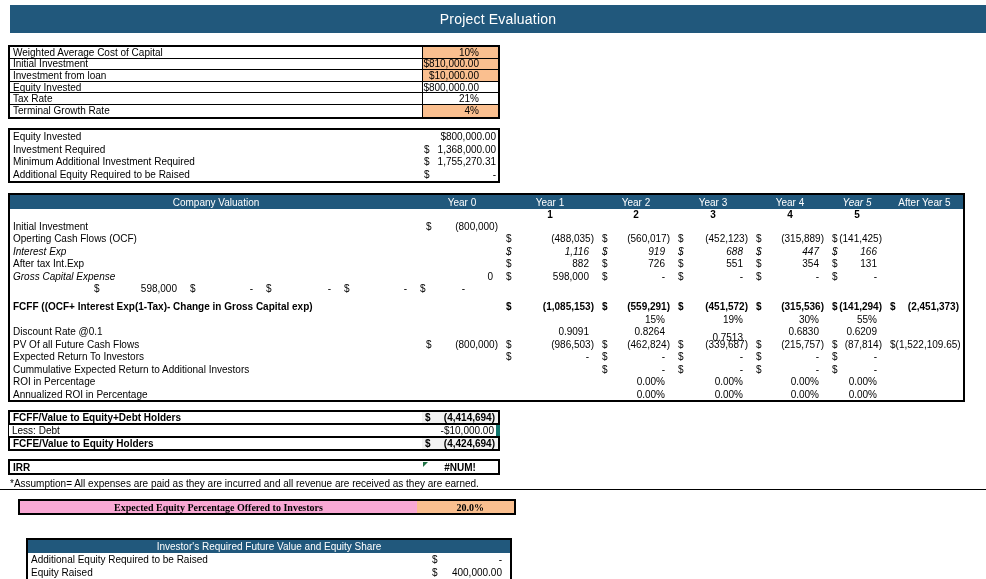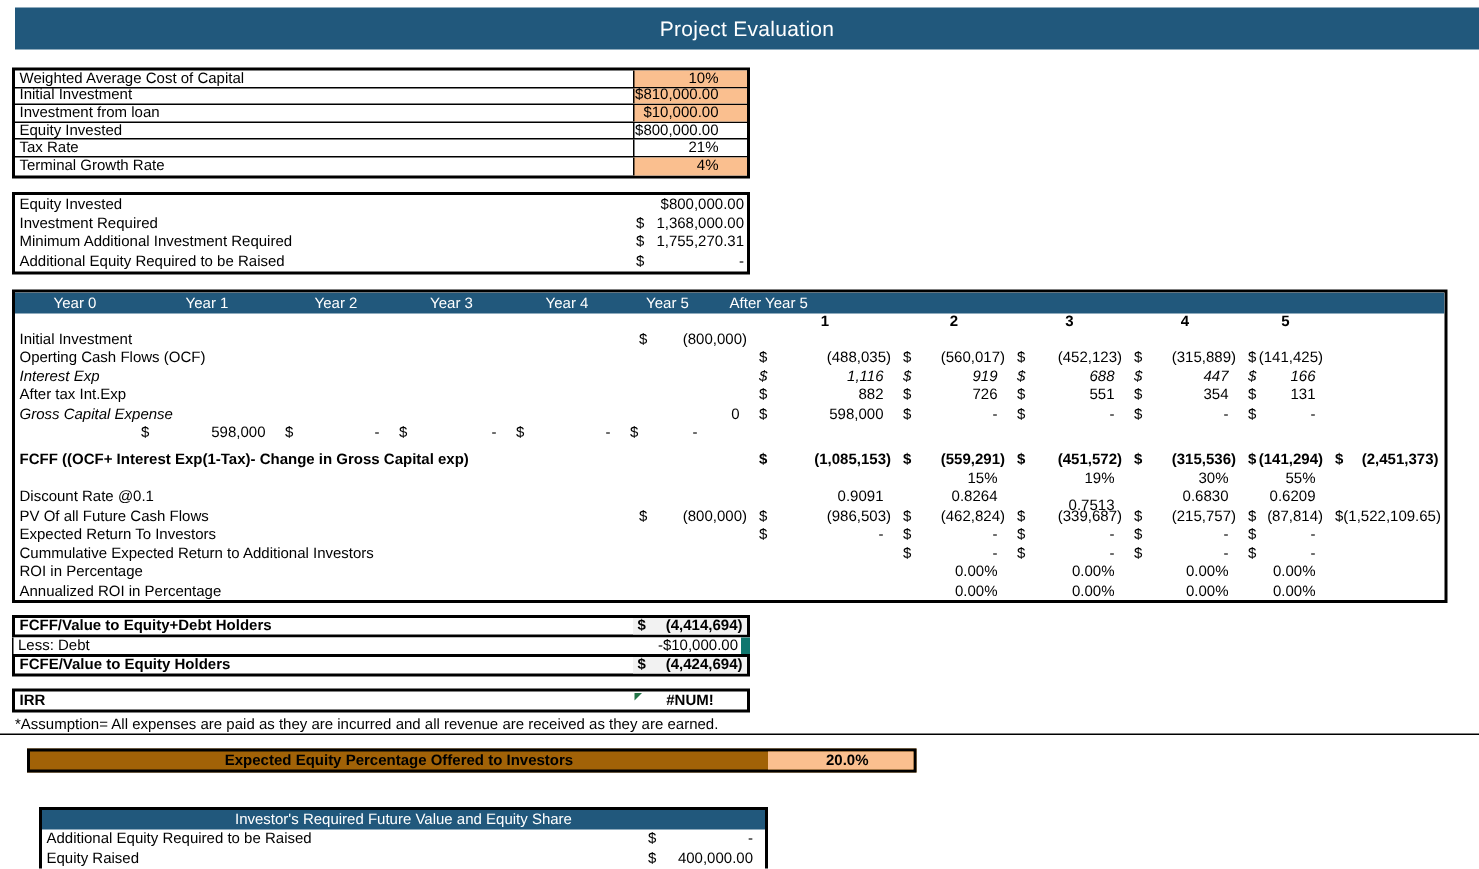--- a/index.html
+++ b/index.html
@@ -44,37 +44,37 @@
   .vrow.italic { font-style:italic; }
   .vrow .lbl { width:412px; padding-left:3px; overflow:hidden; }
   .vrow .lbl.ital { font-style:italic; }
   .cell { display:flex; justify-content:space-between; align-items:center; padding:0 4px; overflow:visible; }
   .cell.ctr { justify-content:center; }
   .cell .v.nop { padding-right:5px; }
 
   
   .frow { left:8px; width:492px; display:flex; align-items:center; background:#fff; }
   .frow.thick { height:15px; border:2px solid #000; font-weight:bold; }
-  .frow.thin  { height:11px; border-left:1px solid #000; border-right:6px solid #0f766e; }
+  .frow.thin  { height:11px; border-left:1px solid #000; border-right:4px solid #0f766e; }
   .frow .lbl { flex:1; padding-left:3px; }
   .frow .amt { width:76px; height:100%; display:flex; justify-content:space-between; align-items:center; padding:0 3px; }
   .frow .amt.gray { background:var(--gray); }
   .frow .val { width:76px; text-align:right; padding-right:2px; }
 
   
   .irrbox { left:8px; top:459px; width:492px; height:16px; border:2px solid #000; display:flex; align-items:center; background:#fff; }
   .irrbox .lbl { flex:1; padding-left:3px; font-weight:bold; }
   .irrbox .val { width:76px; height:100%; position:relative; display:flex; align-items:center; justify-content:center; font-weight:bold; }
   .flag { position:absolute; left:1px; top:1px; width:0; height:0; border-top:5px solid var(--green); border-right:5px solid transparent; }
 
   
   .assume { left:0; top:477px; width:986px; height:13px; border-bottom:1px solid #000; padding-left:10px; display:flex; align-items:center; }
 
   
-  .eqbox { left:18px; top:499px; width:593px; height:16px; border:2px solid #000; display:flex; background:#a16207; }
+  .eqbox { left:18px; top:499px; width:498px; height:16px; border:2px solid #000; display:flex; background:#f9a8d4;font-family:Liberation Serif, serif; }
   .eqbox .lbl { flex:1; display:flex; align-items:center; justify-content:center; font-weight:bold; }
   .eqbox .val { width:97px; background:var(--orange); display:flex; align-items:center; justify-content:flex-end; padding-right:30px; font-weight:bold; }
 
   
   .invbox { left:26px; top:538px; width:486px; height:46px; border:2px solid #000; border-bottom:none; background:#fff; }
   .invbox .hdr { height:13px; background:var(--blue); color:#fff; display:flex; align-items:center; justify-content:center; }
   .invbox .row { display:flex; height:13px; align-items:center; }
   .invbox .lbl { flex:1; padding-left:3px; }
   .invbox .amt { width:80px; display:flex; justify-content:space-between; padding:0 6px 0 4px; margin-right:2px; }
 </style>
@@ -136,26 +136,27 @@
     <div class="lbl">Additional Equity Required to be Raised</div>
     <div class="amt">
       <span>$</span>
       <span>-</span>
     </div>
   </div>
 </div>
 
 <div class="abs vtable">
     <div class="vhead">
+      <div class="hc" style="width: 412px;">Company Valuation</div>
       <div class="hc" style="width: 80px;">Year 0</div>
       <div class="hc" style="width: 96px;">Year 1</div>
       <div class="hc" style="width: 76px;">Year 2</div>
       <div class="hc" style="width: 78px;">Year 3</div>
       <div class="hc" style="width: 76px;">Year 4</div>
-      <div class="hc" style="width: 58px;">Year 5</div>
+      <div class="hc" style="width: 58px; font-style: italic;">Year 5</div>
       <div class="hc" style="width: 77px;">After Year 5</div>
     </div>
     <div class="vrow period">
       <div class="lbl"></div>
       <div class="cell ctr" style="width: 80px;"></div>
       <div class="cell ctr" style="width: 96px;">1</div>
       <div class="cell ctr" style="width: 76px;">2</div>
       <div class="cell ctr" style="width: 78px;">3</div>
       <div class="cell ctr" style="width: 76px;">4</div>
       <div class="cell ctr" style="width: 58px;">5</div>

